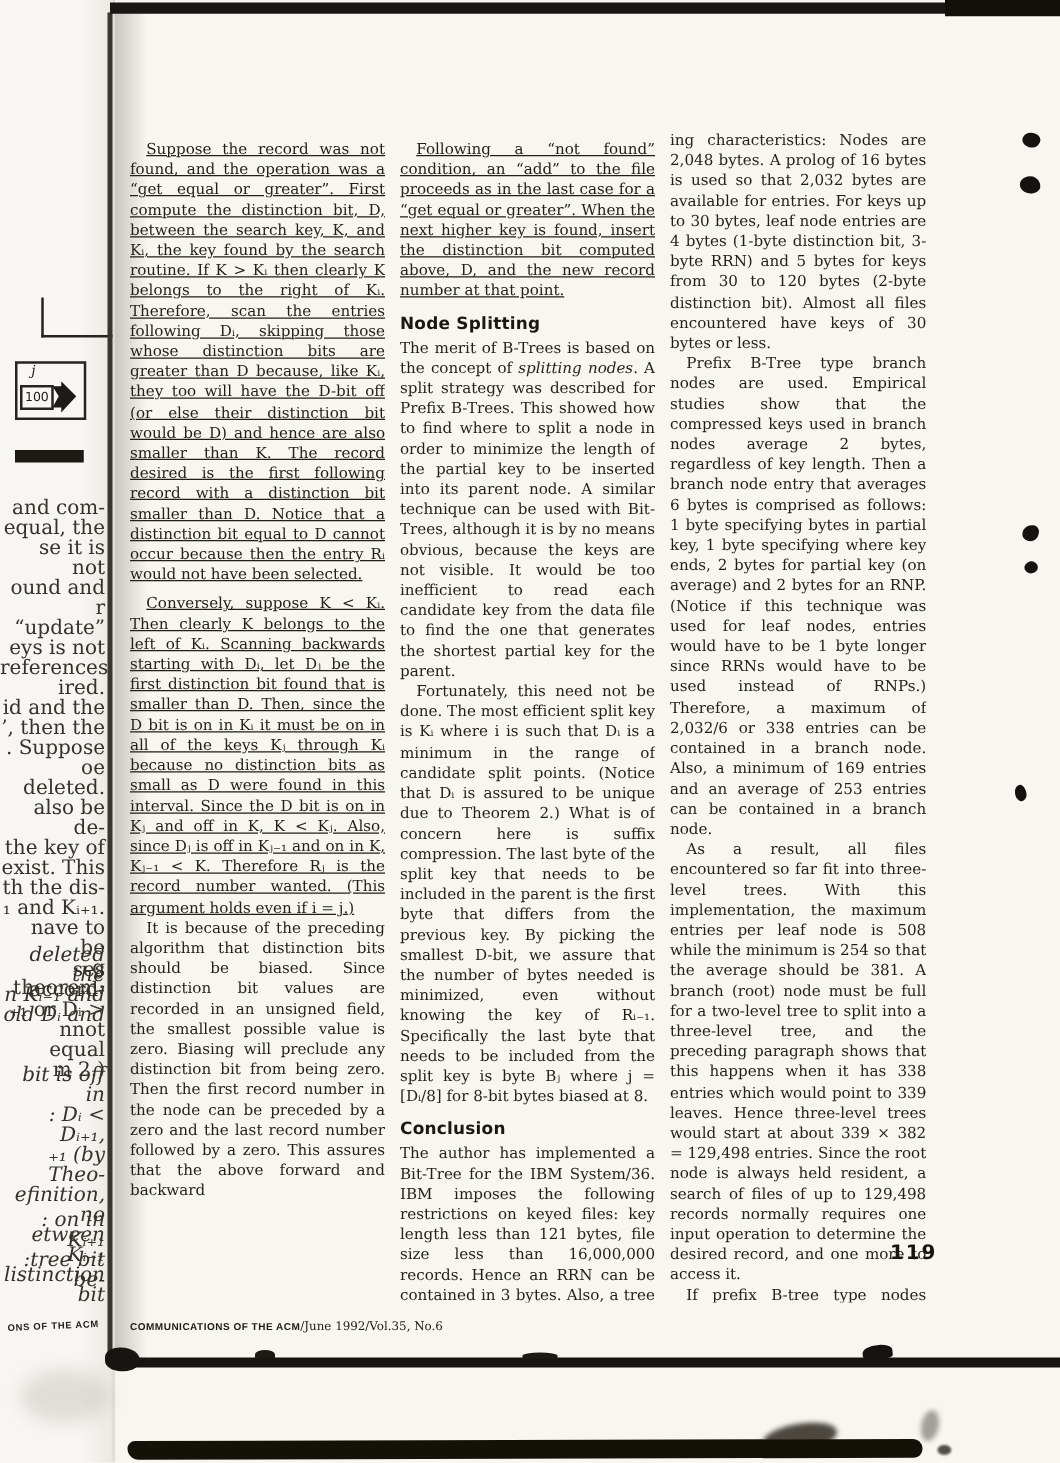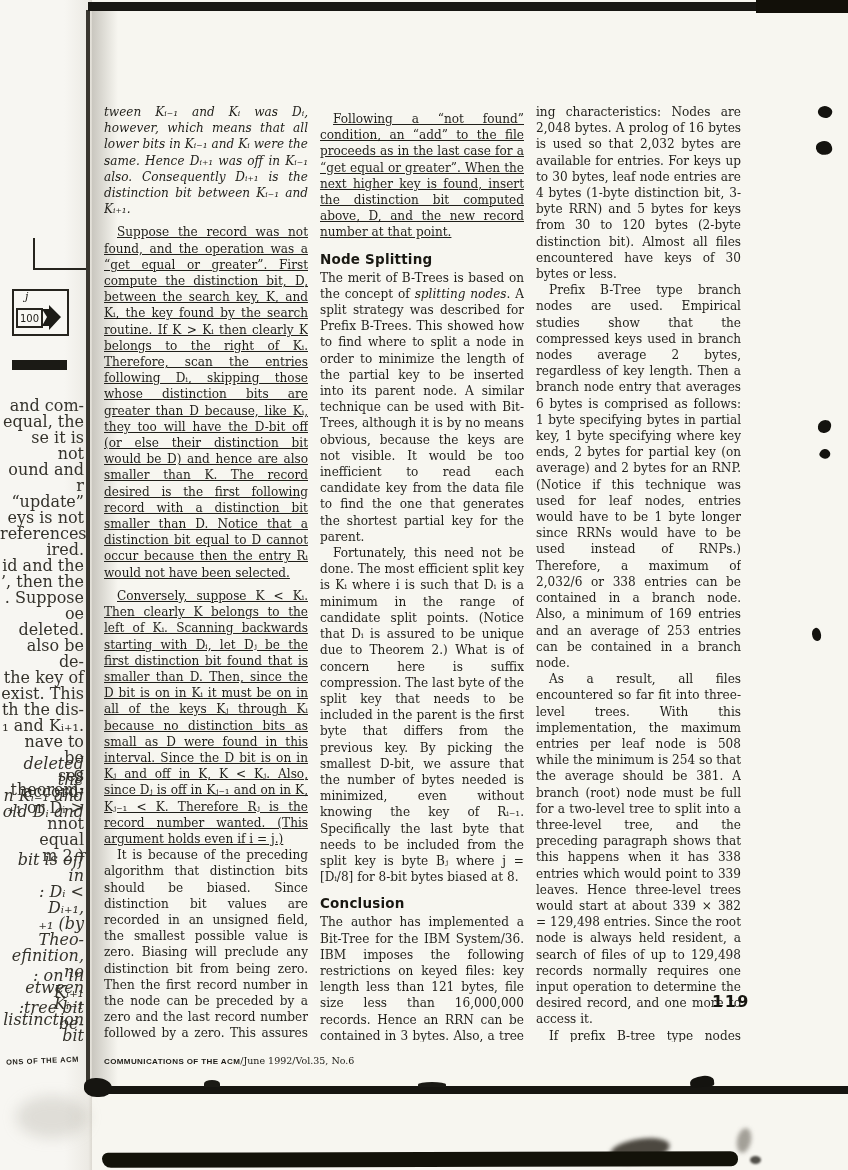--- a/index.html
+++ b/index.html
@@ -135,21 +135,20 @@
   </div>
 
   <div class="page-bg"></div>
   <div class="page-left-shadow"></div>
   <div class="gutter"></div>
 
   <div class="top-bar"></div>
   <div class="top-bar-right"></div>
 
   <div class="col col1">
-    <p class="it">tween Kᵢ₋₁ and Kᵢ was Dᵢ, however, which means that all lower bits in Kᵢ₋₁ and Kᵢ were the same. Hence Dᵢ₊₁ was off in Kᵢ₋₁ also. Consequently Dᵢ₊₁ is the distinction bit between Kᵢ₋₁ and Kᵢ₊₁.</p>
     <p class="ind gap">Suppose the record was not found, and the operation was a “get equal or greater”. First compute the distinction bit, D, between the search key, K, and Kᵢ, the key found by the search routine. If K &gt; Kᵢ then clearly K belongs to the right of Kᵢ. Therefore, scan the entries following Dᵢ, skipping those whose distinction bits are greater than D because, like Kᵢ, they too will have the D-bit off (or else their distinction bit would be D) and hence are also smaller than K. The record desired is the first following record with a distinction bit smaller than D. Notice that a distinction bit equal to D cannot occur because then the entry Rᵢ would not have been selected.</p>
     <p class="ind gap">Conversely, suppose K &lt; Kᵢ. Then clearly K belongs to the left of Kᵢ. Scanning backwards starting with Dᵢ, let Dⱼ be the first distinction bit found that is smaller than D. Then, since the D bit is on in Kᵢ it must be on in all of the keys Kⱼ through Kᵢ because no distinction bits as small as D were found in this interval. Since the D bit is on in Kⱼ and off in K, K &lt; Kⱼ. Also, since Dⱼ is off in Kⱼ₋₁ and on in K, Kⱼ₋₁ &lt; K. Therefore Rⱼ is the record number wanted. (This argument holds even if i = j.)</p>
     <p class="ind">It is because of the preceding algorithm that distinction bits should be biased. Since distinction bit values are recorded in an unsigned field, the smallest possible value is zero. Biasing will preclude any distinction bit from being zero. Then the first record number in the node can be preceded by a zero and the last record number followed by a zero. This assures that the above forward and backward</p>
   </div>
 
   <div class="col col2">
     <p class="ind gap">Following a “not found” condition, an “add” to the file proceeds as in the last case for a “get equal or greater”. When the next higher key is found, insert the distinction bit computed above, D, and the new record number at that point.</p>
     <h3 class="section">Node Splitting</h3>
     <p><span>The merit of B-Trees is based on the concept of </span><span class="emph">splitting nodes</span><span>. A split strategy was described for Prefix B-Trees. This showed how to find where to split a node in order to minimize the length of the partial key to be inserted into its parent node. A similar technique can be used with Bit-Trees, although it is by no means obvious, because the keys are not visible. It would be too inefficient to read each candidate key from the data file to find the one that generates the shortest partial key for the parent.</span></p>
     <p class="ind">Fortunately, this need not be done. The most efficient split key is Kᵢ where i is such that Dᵢ is a minimum in the range of candidate split points. (Notice that Dᵢ is assured to be unique due to Theorem 2.) What is of concern here is suffix compression. The last byte of the split key that needs to be included in the parent is the first byte that differs from the previous key. By picking the smallest D-bit, we assure that the number of bytes needed is minimized, even without knowing the key of Rᵢ₋₁. Specifically the last byte that needs to be included from the split key is byte Bⱼ where j = [Dᵢ/8] for 8-bit bytes biased at 8.</p>

